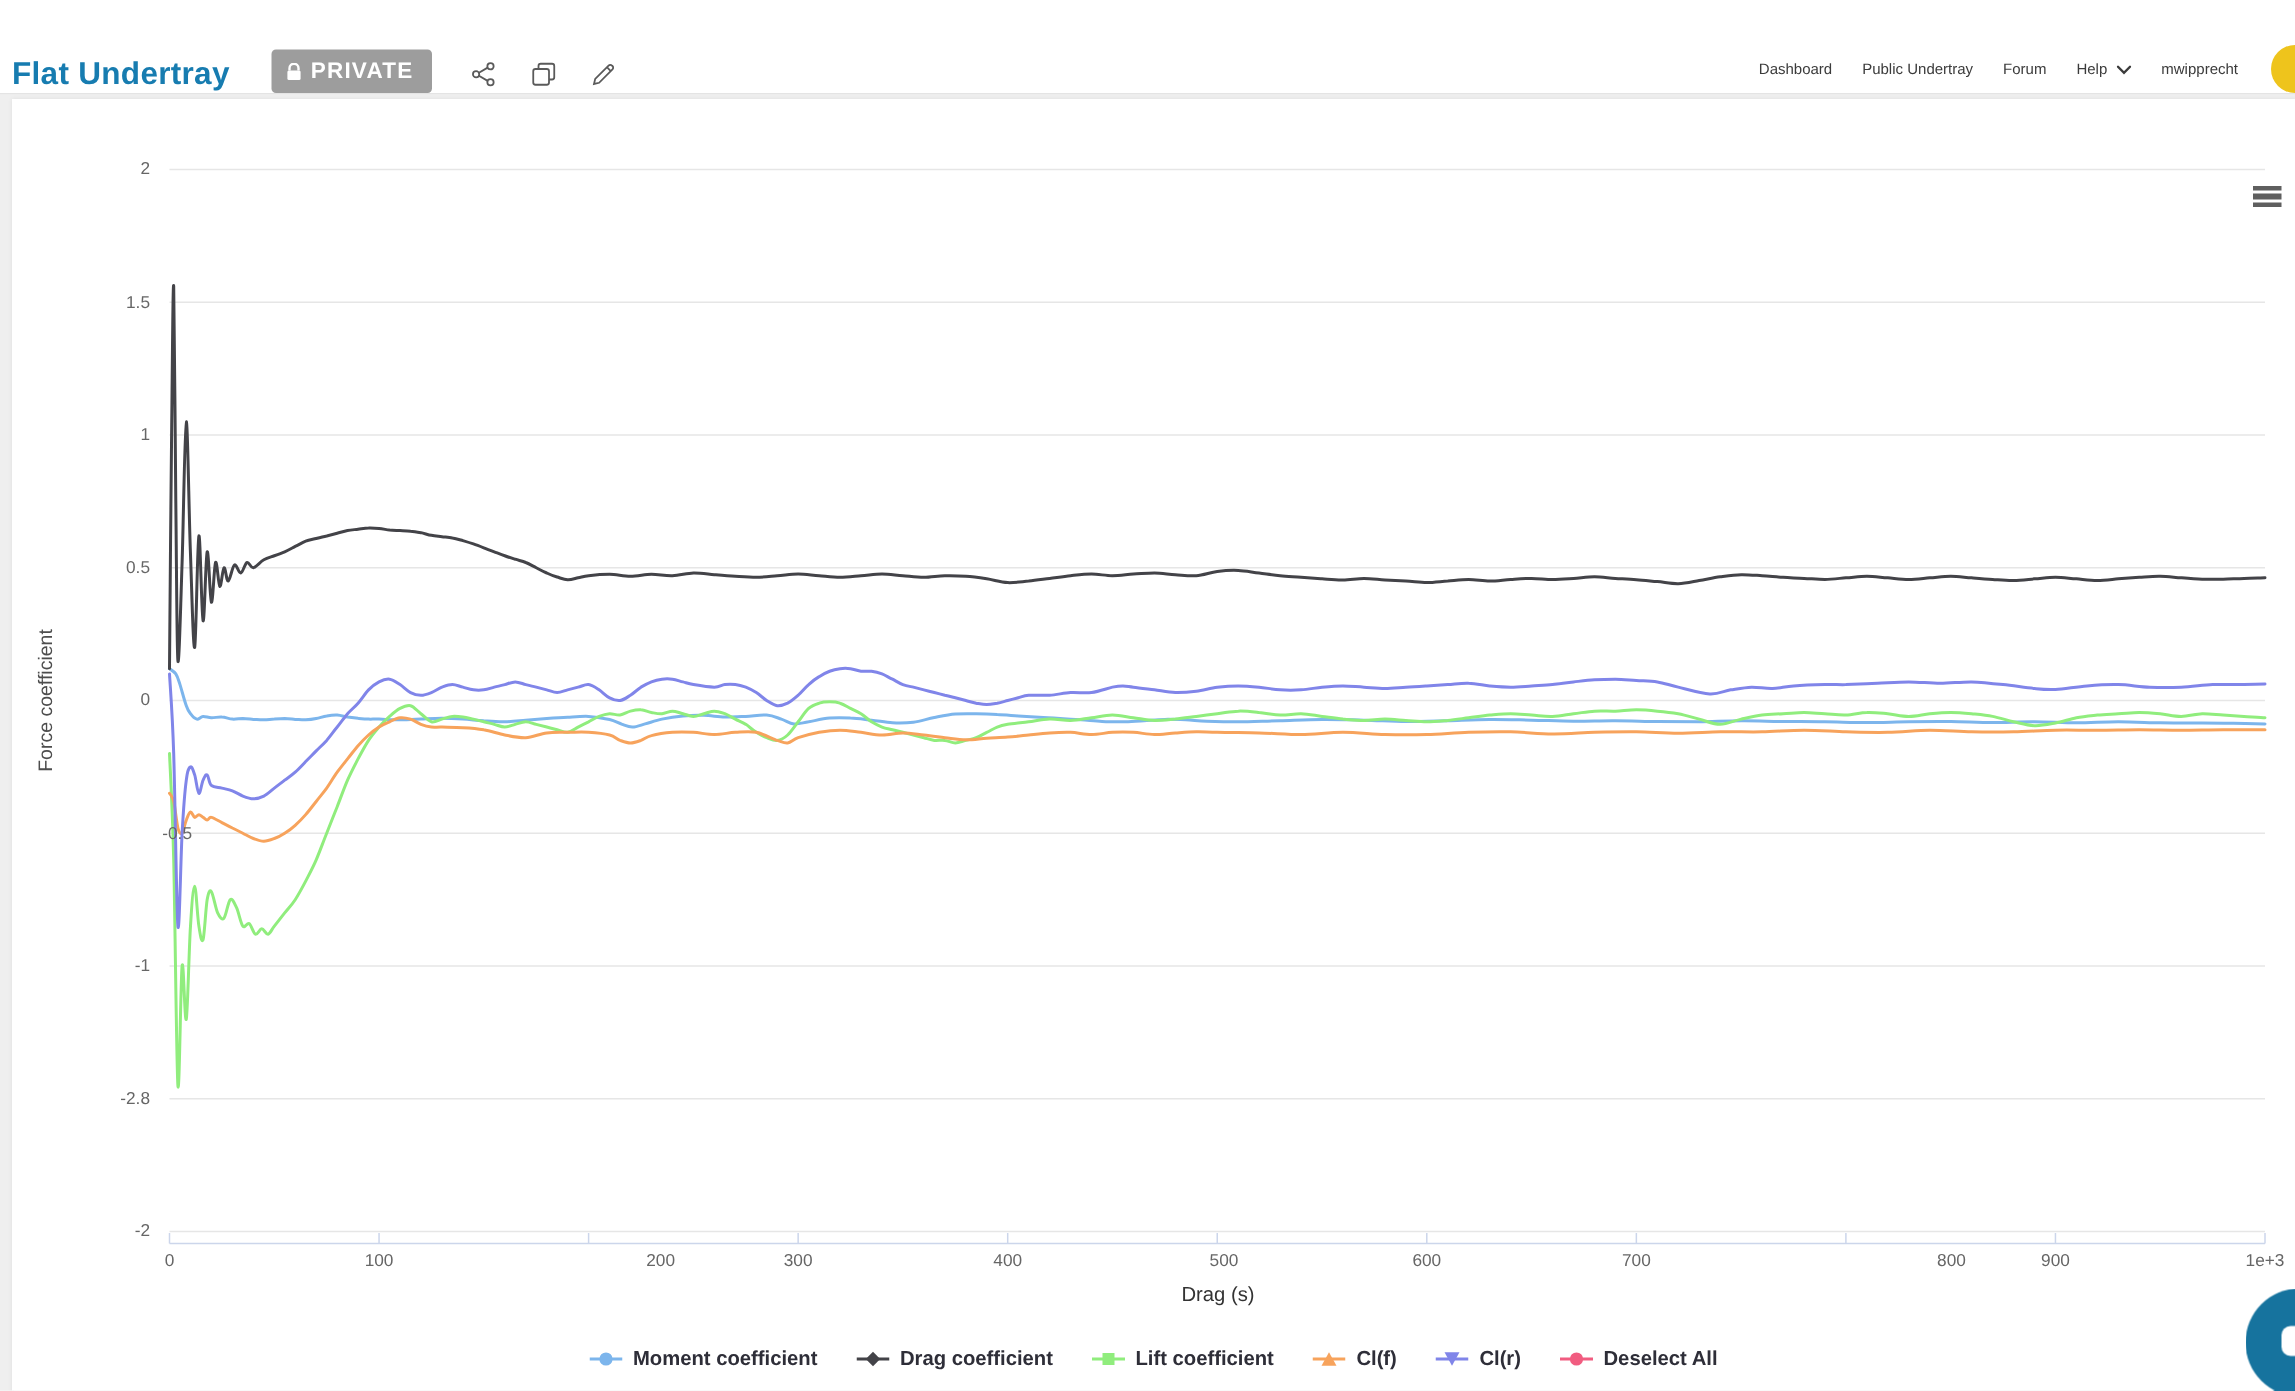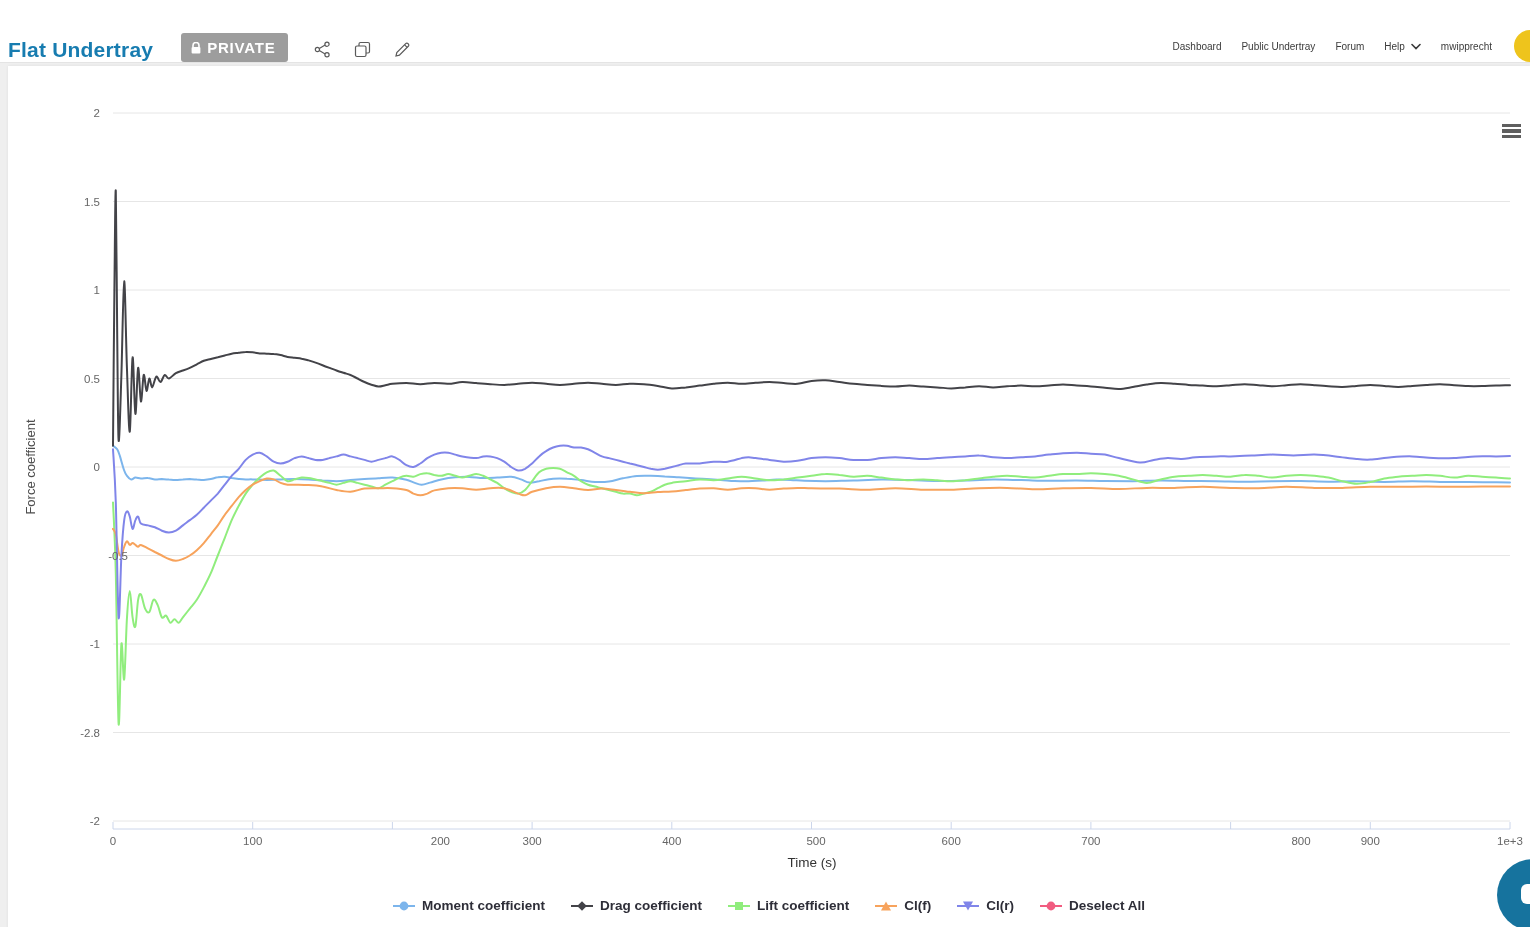--- a/index.html
+++ b/index.html
@@ -152,21 +152,21 @@
       <div class="xtick" style="left: 663.8px;">400</div>
       <div class="xtick" style="left: 760px; margin-left: 48px;">500</div>
       <div class="xtick" style="left: 943.2px;">600</div>
       <div class="xtick" style="left: 1082.9px;">700</div>
       <div class="xtick" style="left: 1293px; text-align: right;">800</div>
       <div class="xtick" style="left: 1362.3px;">900</div>
       <div class="xtick" style="left: 1502px;">1e+3</div>
     </div>
 
   <div class="y-title">Force coefficient</div>
-  <div class="x-title">Time (s)</div>
+  <div class="x-title">Drag (s)</div>
 
   <div class="legend" id="legend">
       <span class="legend-item">
         <svg width="22" height="12" viewBox="0 0 22 12">
           <line x1="0" x2="22" y1="6" y2="6" stroke="#7cb5ec" stroke-width="2"></line>
           <circle cx="11" cy="6" r="4.4" fill="#7cb5ec"></circle>
         </svg>
         <span>Moment coefficient</span>
       </span>
       <span class="legend-item">

